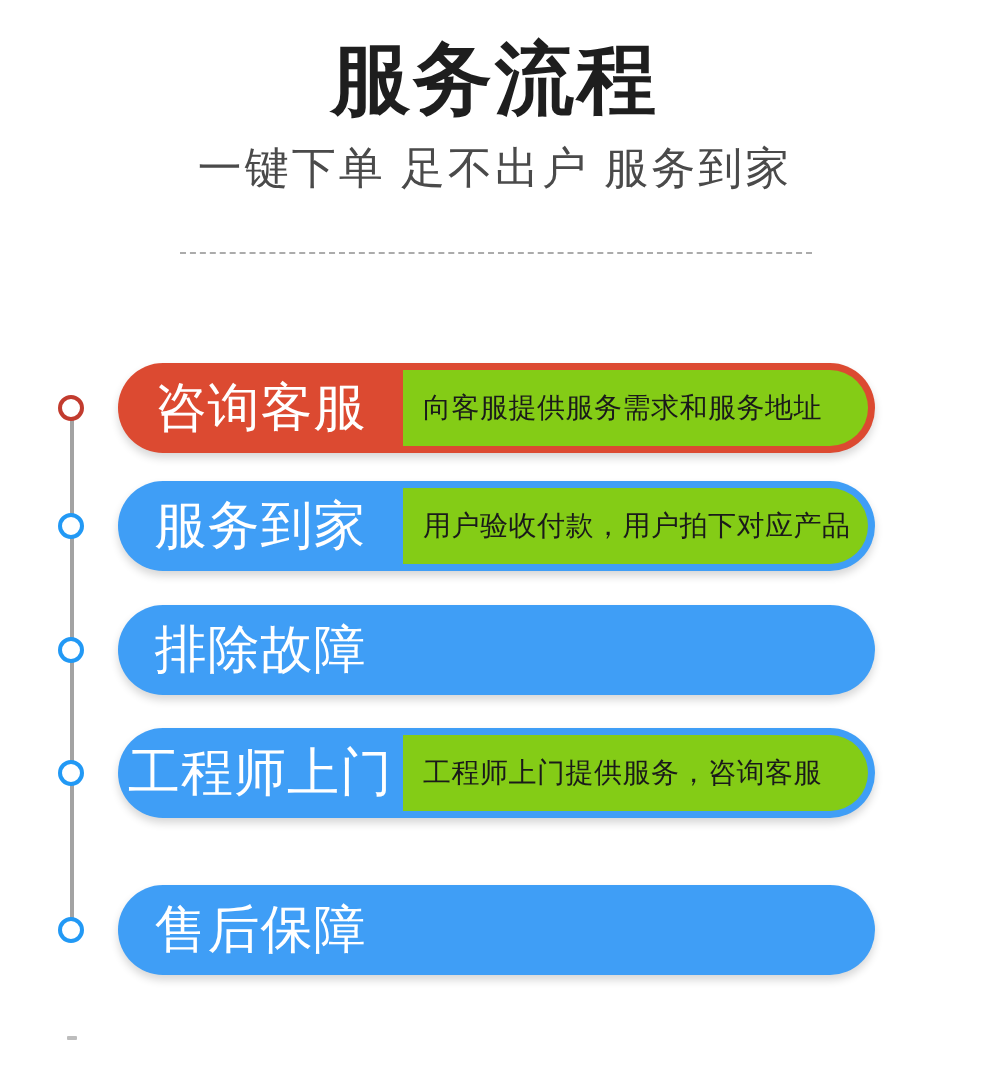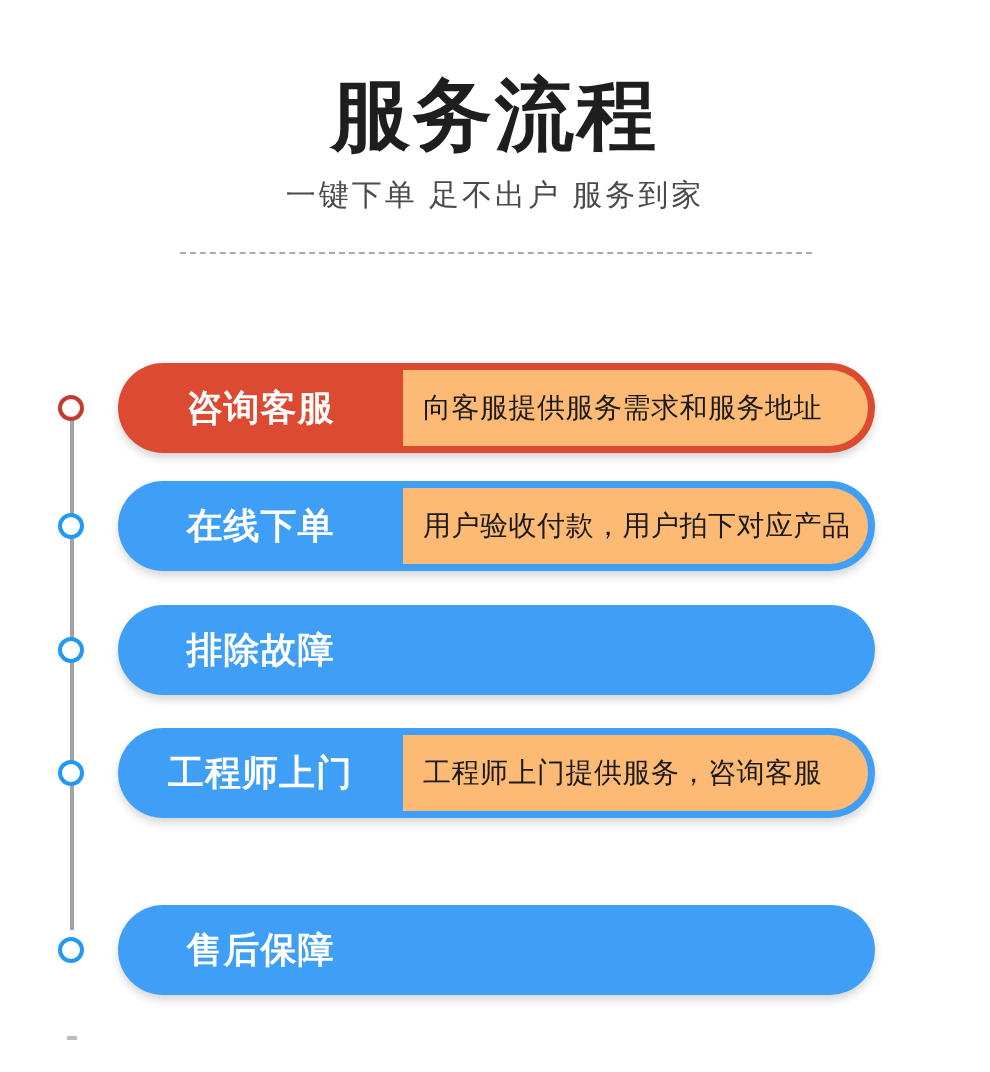--- a/index.html
+++ b/index.html
@@ -9,30 +9,30 @@
     height: 1072px;
     background: #ffffff;
     overflow: hidden;
     font-family: "Liberation Sans", "DejaVu Sans", sans-serif;
   }
 
   
   .header { text-align: center; }
   .title {
     margin: 0;
-    padding-top: 68px;
+    padding-top: 32px;
     font-size: 79px;
     line-height: 1.2;
     font-weight: 900;
     letter-spacing: 3px;
     color: #1e1e1e;
   }
   .subtitle {
     margin-top: 12px;
-    font-size: 30px;
+    font-size: 44px;
     letter-spacing: 3px;
     color: #4a4a4a;
   }
   .divider {
     position: absolute;
     left: 180px;
     top: 252px;
     width: 632px;
     height: 0;
     border-top: 2px dashed #ababab;
@@ -54,21 +54,21 @@
     position: absolute;
     left: 0;
     width: 100%;
     height: 90px;
     z-index: 2;
   }
   .steps-list .step:nth-child(1) { top: 363px; }
   .steps-list .step:nth-child(2) { top: 481px; }
   .steps-list .step:nth-child(3) { top: 605px; }
   .steps-list .step:nth-child(4) { top: 728px; }
-  .steps-list .step:nth-child(5) { top: 905px; text-align: center; }
+  .steps-list .step:nth-child(5) { top: 885px; text-align: center; }
 
   .dot {
     position: absolute;
     left: 58px;
     top: calc(50% - 13px);
     width: 18px;
     height: 18px;
     border-radius: 50%;
     background: #ffffff;
     border: 4px solid var(--blue-deep);
@@ -90,29 +90,29 @@
   .step.red .card  { background: var(--red); }
   .step.blue .card { background: var(--blue); }
 
   .label {
     width: 285px;
     flex: 0 0 285px;
     display: flex;
     align-items: center;
     justify-content: center;
     color: #ffffff;
-    font-size: 36px;
-    font-weight: bold;
+    font-size: 52px;
+    font-weight: normal;
     letter-spacing: 1px;
     white-space: nowrap;
   }
   .desc-area {
     flex: 1;
     margin: 7px 7px 7px 0;
-    background: #fdba74;
+    background: #84cc16;
     border-radius: 0 38px 38px 0;
     display: flex;
     align-items: center;
     padding-left: 20px;
     overflow: hidden;
   }
   .desc {
     font-size: 28px;
     color: #1a1a1a;
     letter-spacing: 0.5px;
@@ -150,21 +150,21 @@
       <div class="label">咨询客服</div>
       <div class="desc-area">
         <span class="desc">向客服提供服务需求和服务地址</span>
       </div>
     </div>
   </div>
 
   <div class="step blue">
     <span class="dot"></span>
     <div class="card">
-      <div class="label">在线下单</div>
+      <div class="label">服务到家</div>
       <div class="desc-area">
         <span class="desc">用户验收付款，用户拍下对应产品</span>
       </div>
     </div>
   </div>
 
   <div class="step blue">
     <span class="dot"></span>
     <div class="card">
       <div class="label">排除故障</div>

